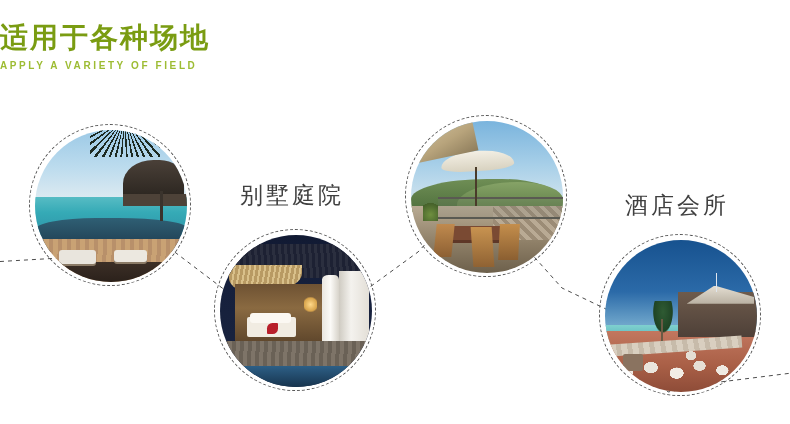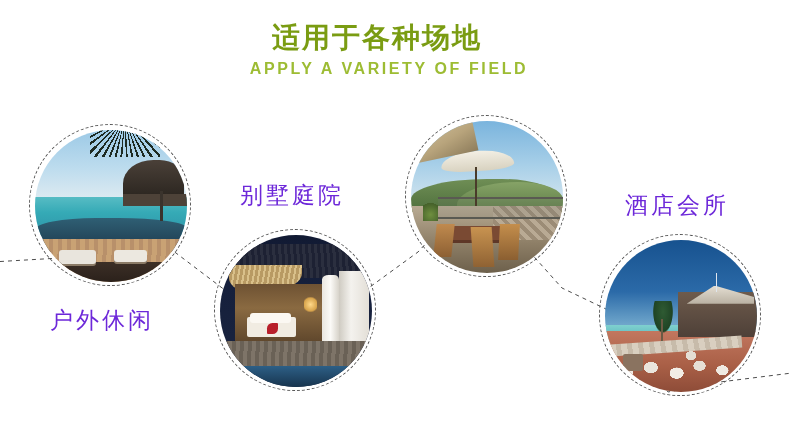--- a/index.html
+++ b/index.html
@@ -15,39 +15,37 @@
     font-family: "Liberation Sans", sans-serif;
     -webkit-font-smoothing: antialiased;
   }
 
   
   .header {
     position: absolute;
     top: 0;
     left: 0;
     width: 754px;
-    text-align: center;
     padding-top: 22px;
   }
   .title-cn {
     font-family: "Liberation Sans", "DejaVu Sans", sans-serif;
     font-size: 28px;
     font-weight: bold;
     letter-spacing: 2px;
     line-height: 1.15;
     margin: 0;
   }
   .title-en {
     font-family: "Liberation Sans", sans-serif;
-    font-size: 16px;
+    font-size: 10px;
     font-weight: bold;
     letter-spacing: 2.6px;
     margin: 6px 0 0 0;
     line-height: 1.1;
-    padding-left: 24px;
   }
 
   
   .stage {
     position: absolute;
     top: 0;
     left: 0;
     width: 790px;
     height: 424px;
   }
@@ -88,21 +86,21 @@
   .photo .scene {
     position: absolute;
     inset: 0;
   }
 
   
   .label {
     position: absolute;
     font-family: "Liberation Serif", "DejaVu Serif", serif;
     font-size: 23px;
-    color: #6d28d9;
+    color: #404040;
     letter-spacing: 3px;
     white-space: nowrap;
   }
 
   
   .s1-sky {
     position: absolute; left: 0; right: 0; top: 0; height: 56%;
     background: linear-gradient(180deg, #9cc9e6 0%, #bddcee 45%, #dceaf1 80%, #e8f1f3 100%);
   }
   .s1-sea {
@@ -421,20 +419,19 @@
         <div class="s4-mast"></div>
         <div class="s4-palm"></div>
         <div class="s4-palm-trunk"></div>
         <div class="s4-path"></div>
         <div class="s4-chairs"></div>
         <div class="s4-table"></div>
       </div>
     </div>
   </div>
 
-  <div class="label" style="left:50px; top:305px;">户外休闲</div>
 
   <div class="label" style="left:240px; top:180px;">别墅庭院</div>
 
 
   <div class="label" style="left:625px; top:190px;text-align:right;">酒店会所</div>
 
 </div>
 
 </body></html>

